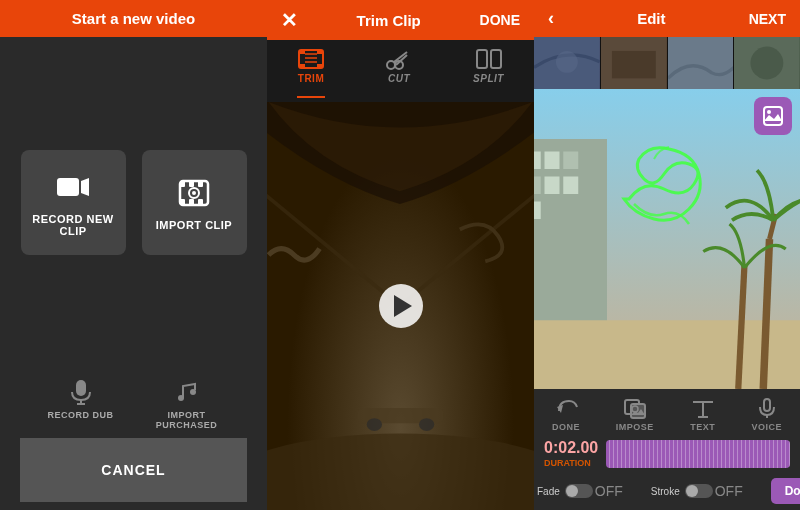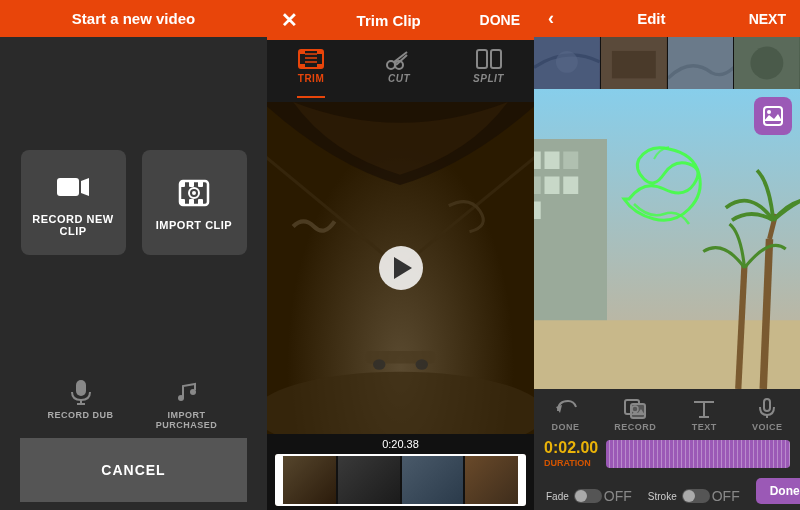--- a/index.html
+++ b/index.html
@@ -333,21 +333,21 @@
       height: 22px;
     }
     .panel3-duration-row {
       background: #2a2a2a;
       padding: 4px 10px;
       display: flex;
       align-items: center;
       gap: 8px;
     }
     .duration-time {
-      color: #eab308;
+      color: #fca5a5;
       font-size: 16px;
       font-weight: bold;
       line-height: 1;
     }
     .duration-label {
       color: #d35400;
       font-size: 9px;
       font-weight: bold;
       margin-top: 2px;
     }
@@ -365,24 +365,24 @@
       background: repeating-linear-gradient(
         90deg,
         transparent 0px,
         transparent 3px,
         rgba(255,255,255,0.3) 3px,
         rgba(255,255,255,0.3) 4px
       );
     }
     .panel3-options-row {
       background: #2a2a2a;
-      padding: 6px 12px;
-      display: flex;
-      align-items: flex-end;
-      gap: 16px;
+      padding: 6px 3px;
+      display: flex;
+      align-items: center;
+      gap: 28px;
     }
     .option-group {
       display: flex;
       align-items: center;
       gap: 5px;
       font-size: 10px;
       color: #ccc;
     }
     .toggle-btn {
       display: flex;
@@ -534,32 +534,20 @@
 
       <rect x="100" y="240" width="67" height="12" rx="4" fill="#4a3a20"></rect>
       <ellipse cx="113" cy="253" rx="6" ry="5" fill="#2a2a2a"></ellipse>
       <ellipse cx="154" cy="253" rx="6" ry="5" fill="#2a2a2a"></ellipse>
 
       <path d="M30,120 Q40,110 50,120 Q60,130 70,115" stroke="#5a4a30" stroke-width="4" fill="none"></path>
       <path d="M180,100 Q200,90 210,105 Q220,120 200,125" stroke="#4a3a20" stroke-width="3" fill="none"></path>
     </svg>
     <div class="play-btn-circle"></div>
   </div>
-  <div class="panel2-timeline">
-    <div class="timeline-time">0:20.38</div>
-    <div class="timeline-strip">
-      <div class="timeline-thumb thumb1"></div>
-      <div class="timeline-thumb thumb2"></div>
-      <div class="timeline-thumb thumb3"></div>
-      <div class="timeline-thumb thumb4"></div>
-      <div class="timeline-bracket"></div>
-      <div class="trim-handle trim-handle-left"></div>
-      <div class="trim-handle trim-handle-right"></div>
-    </div>
-  </div>
 </div>
 
 <div class="panel3">
   <div class="panel3-header">
     <span style="font-size:18px;cursor:pointer;">‹</span>
     <span>Edit</span>
     <span class="next-btn">NEXT</span>
   </div>
   <div class="panel3-filmstrip">
     <div class="filmstrip-thumb ft1">
@@ -652,21 +640,21 @@
       </svg>
       <span>DONE</span>
     </div>
     <div class="p3-tool-item">
       <svg viewBox="0 0 26 22">
         <rect x="3" y="3" width="14" height="14" rx="2" fill="none" stroke="#888" stroke-width="2"></rect>
         <rect x="9" y="7" width="14" height="14" rx="2" fill="#555" stroke="#888" stroke-width="2"></rect>
         <circle cx="13" cy="12" r="3" fill="none" stroke="#888" stroke-width="1.5"></circle>
         <path d="M9,18 L13,14 L16,16 L19,12 L23,18Z" fill="#888"></path>
       </svg>
-      <span>RECORD</span>
+      <span>IMPOSE</span>
     </div>
     <div class="p3-tool-item">
       <svg viewBox="0 0 26 22">
         <line x1="3" y1="5" x2="23" y2="5" stroke="#888" stroke-width="2"></line>
         <line x1="13" y1="5" x2="13" y2="20" stroke="#888" stroke-width="2"></line>
         <line x1="8" y1="20" x2="18" y2="20" stroke="#888" stroke-width="2"></line>
       </svg>
       <span>TEXT</span>
     </div>
     <div class="p3-tool-item">

